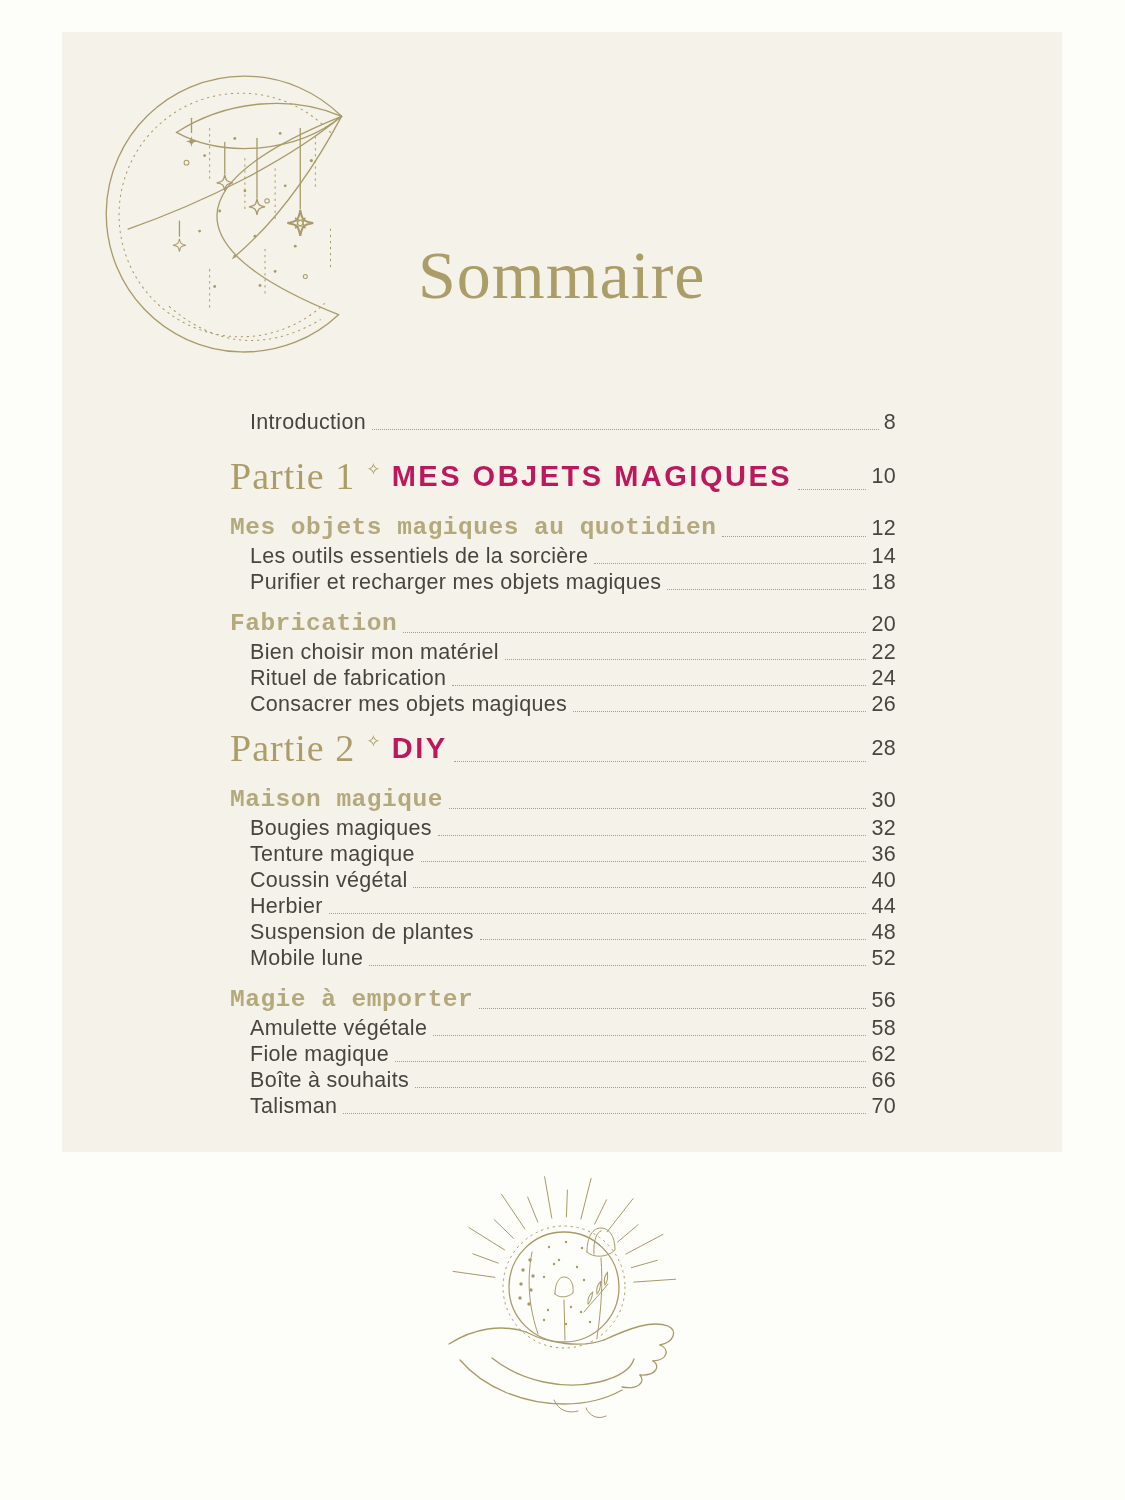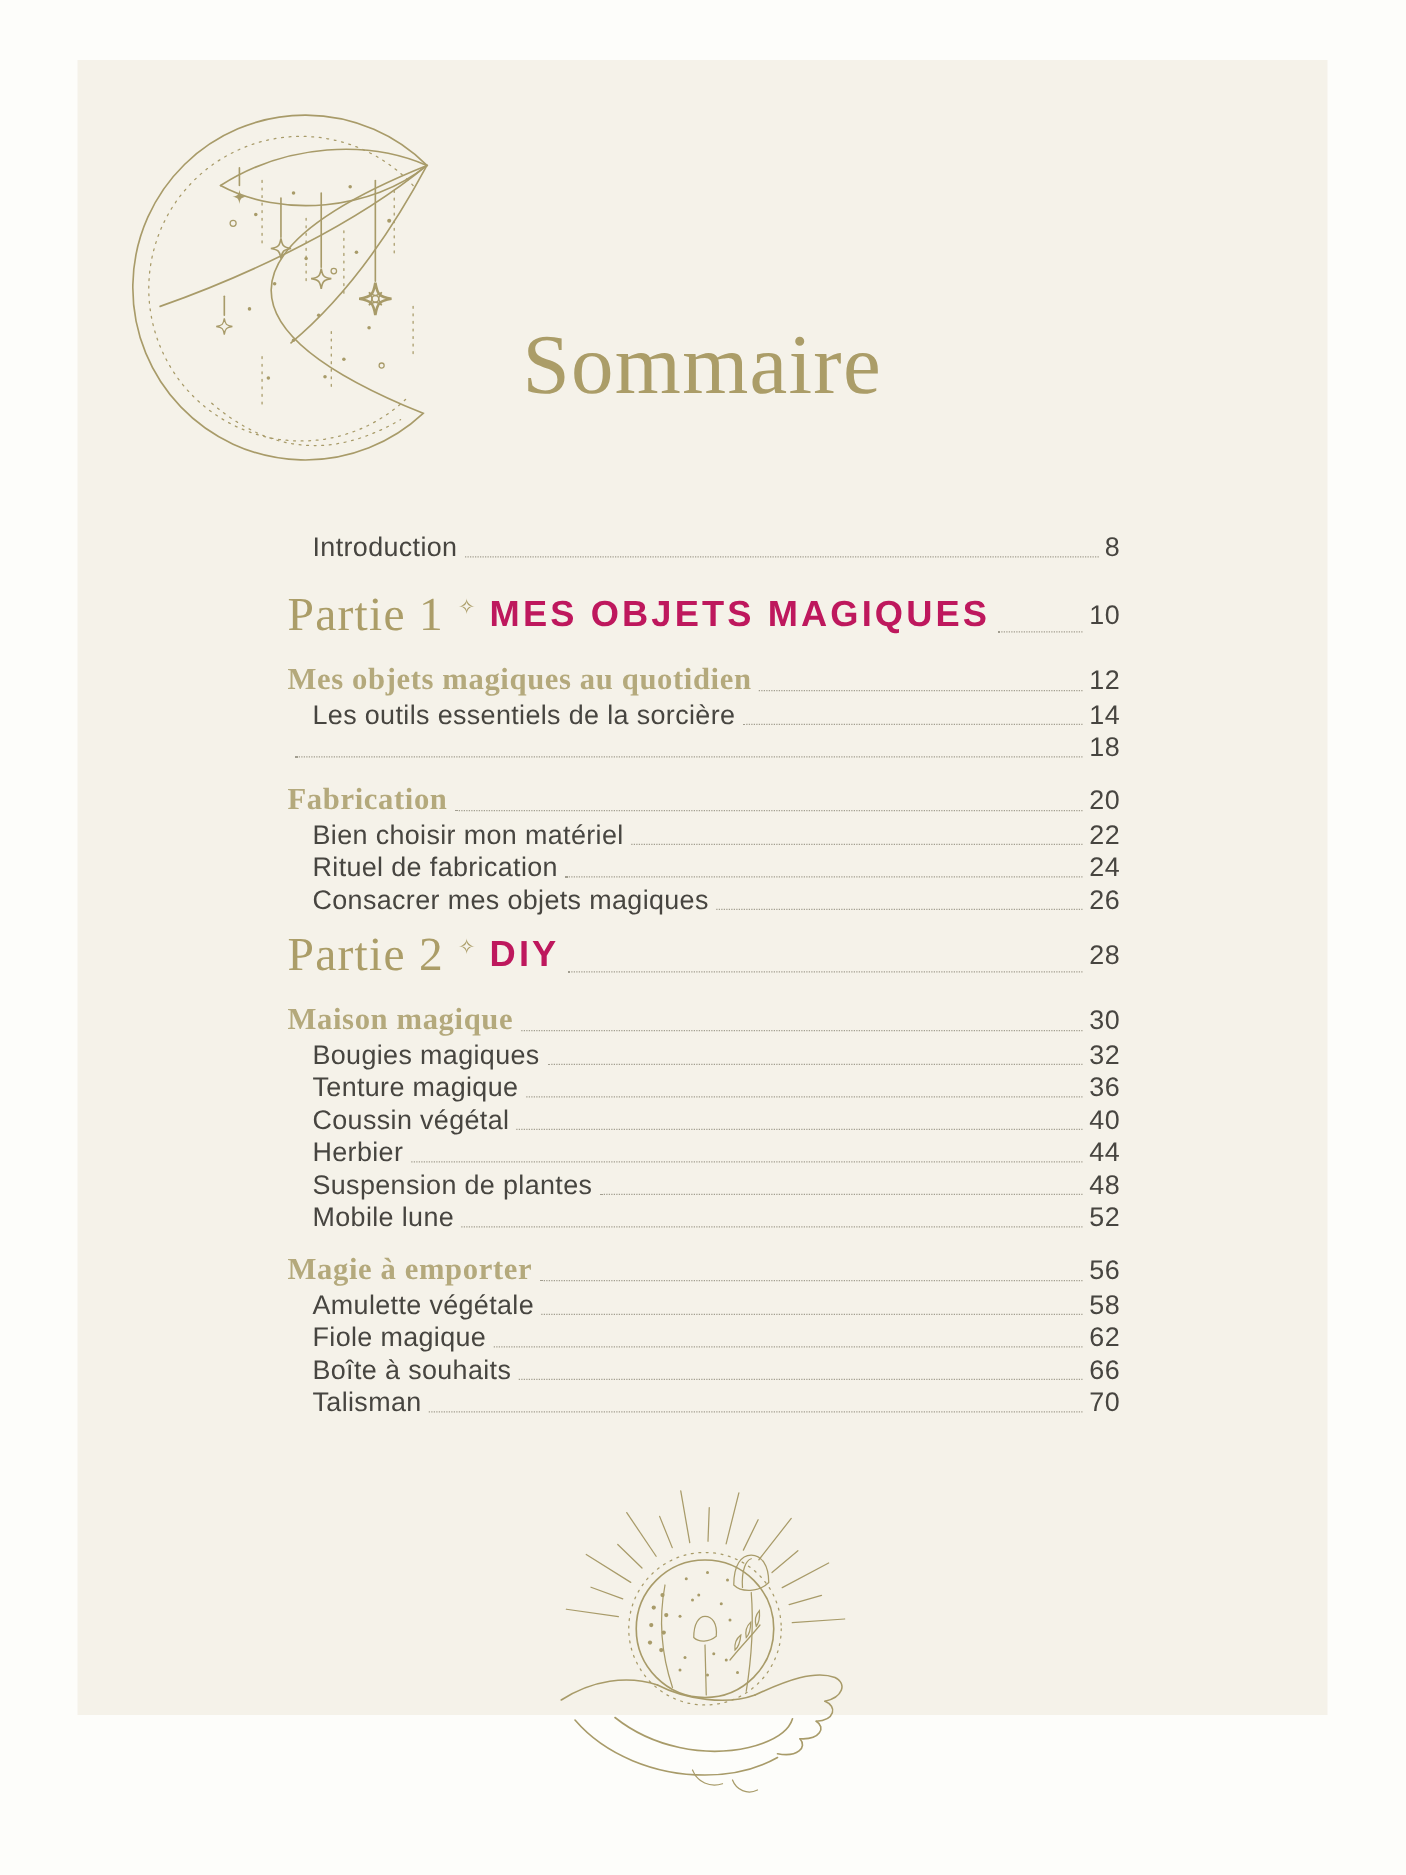--- a/index.html
+++ b/index.html
@@ -2,21 +2,21 @@
 <html><head>
 <meta charset="utf-8">
 <style>
   html,body{margin:0;padding:0;}
   body{
     width:1125px;height:1500px;position:relative;overflow:hidden;
     background:#fdfdfa;
     font-family:"Liberation Sans", sans-serif;
   }
   .page{
-    position:absolute;left:62px;top:48px;width:1000px;height:1324px;
+    position:absolute;left:62px;top:32px;width:1000px;height:1120px;
     background:#f5f2e9;
   }
   svg{display:block;}
   .lineart{stroke:#a89b69;fill:none;stroke-width:1.3;stroke-linecap:round;}
   .lineart .dot{fill:#a89b69;stroke:none;}
   .lineart .dotted{stroke-dasharray:1.5,4.5;}
   .lineart .fine{stroke-width:1;}
 
   .moon-wrap{position:absolute;left:52px;top:38px;width:292px;height:292px;}
   .ball-wrap{position:absolute;left:372px;top:1140px;width:260px;height:252px;}
@@ -53,21 +53,21 @@
     font-size:38px;color:#ab9d68;letter-spacing:1px;
   }
   .p-sep{font-size:17px;color:#ab9d68;margin:0 11px;transform:translateY(-6px);}
   .p-title{
     font-weight:bold;font-size:29px;color:#be185d;letter-spacing:2.5px;
   }
   .type-part .leader{margin-bottom:9px;}
 
   .type-section{margin-top:14px;line-height:30px;}
   .type-section .label{
-    font-family:Liberation Serif, serif;
+    font-family:Liberation Mono, monospace;
     font-weight:600;font-size:24.5px;color:#b4a97c;letter-spacing:0.5px;
   }
   .type-section .leader{margin-bottom:6px;}
 </style>
 </head>
 <body>
 
 <div class="page">
 
   <div class="moon-wrap">
@@ -150,20 +150,21 @@
     <span class="label">Mes objets magiques au quotidien</span>
     <span class="leader"></span>
     <span class="pagenum">12</span>
   </div>
       <div class="toc-row type-sub">
     <span class="label">Les outils essentiels de la sorcière</span>
     <span class="leader"></span>
     <span class="pagenum">14</span>
   </div>
       <div class="toc-row type-sub">
+    <span class="label">Purifier et recharger mes objets magiques</span>
     <span class="leader"></span>
     <span class="pagenum">18</span>
   </div>
       <div class="toc-row type-section">
     <span class="label">Fabrication</span>
     <span class="leader"></span>
     <span class="pagenum">20</span>
   </div>
       <div class="toc-row type-sub">
     <span class="label">Bien choisir mon matériel</span>

